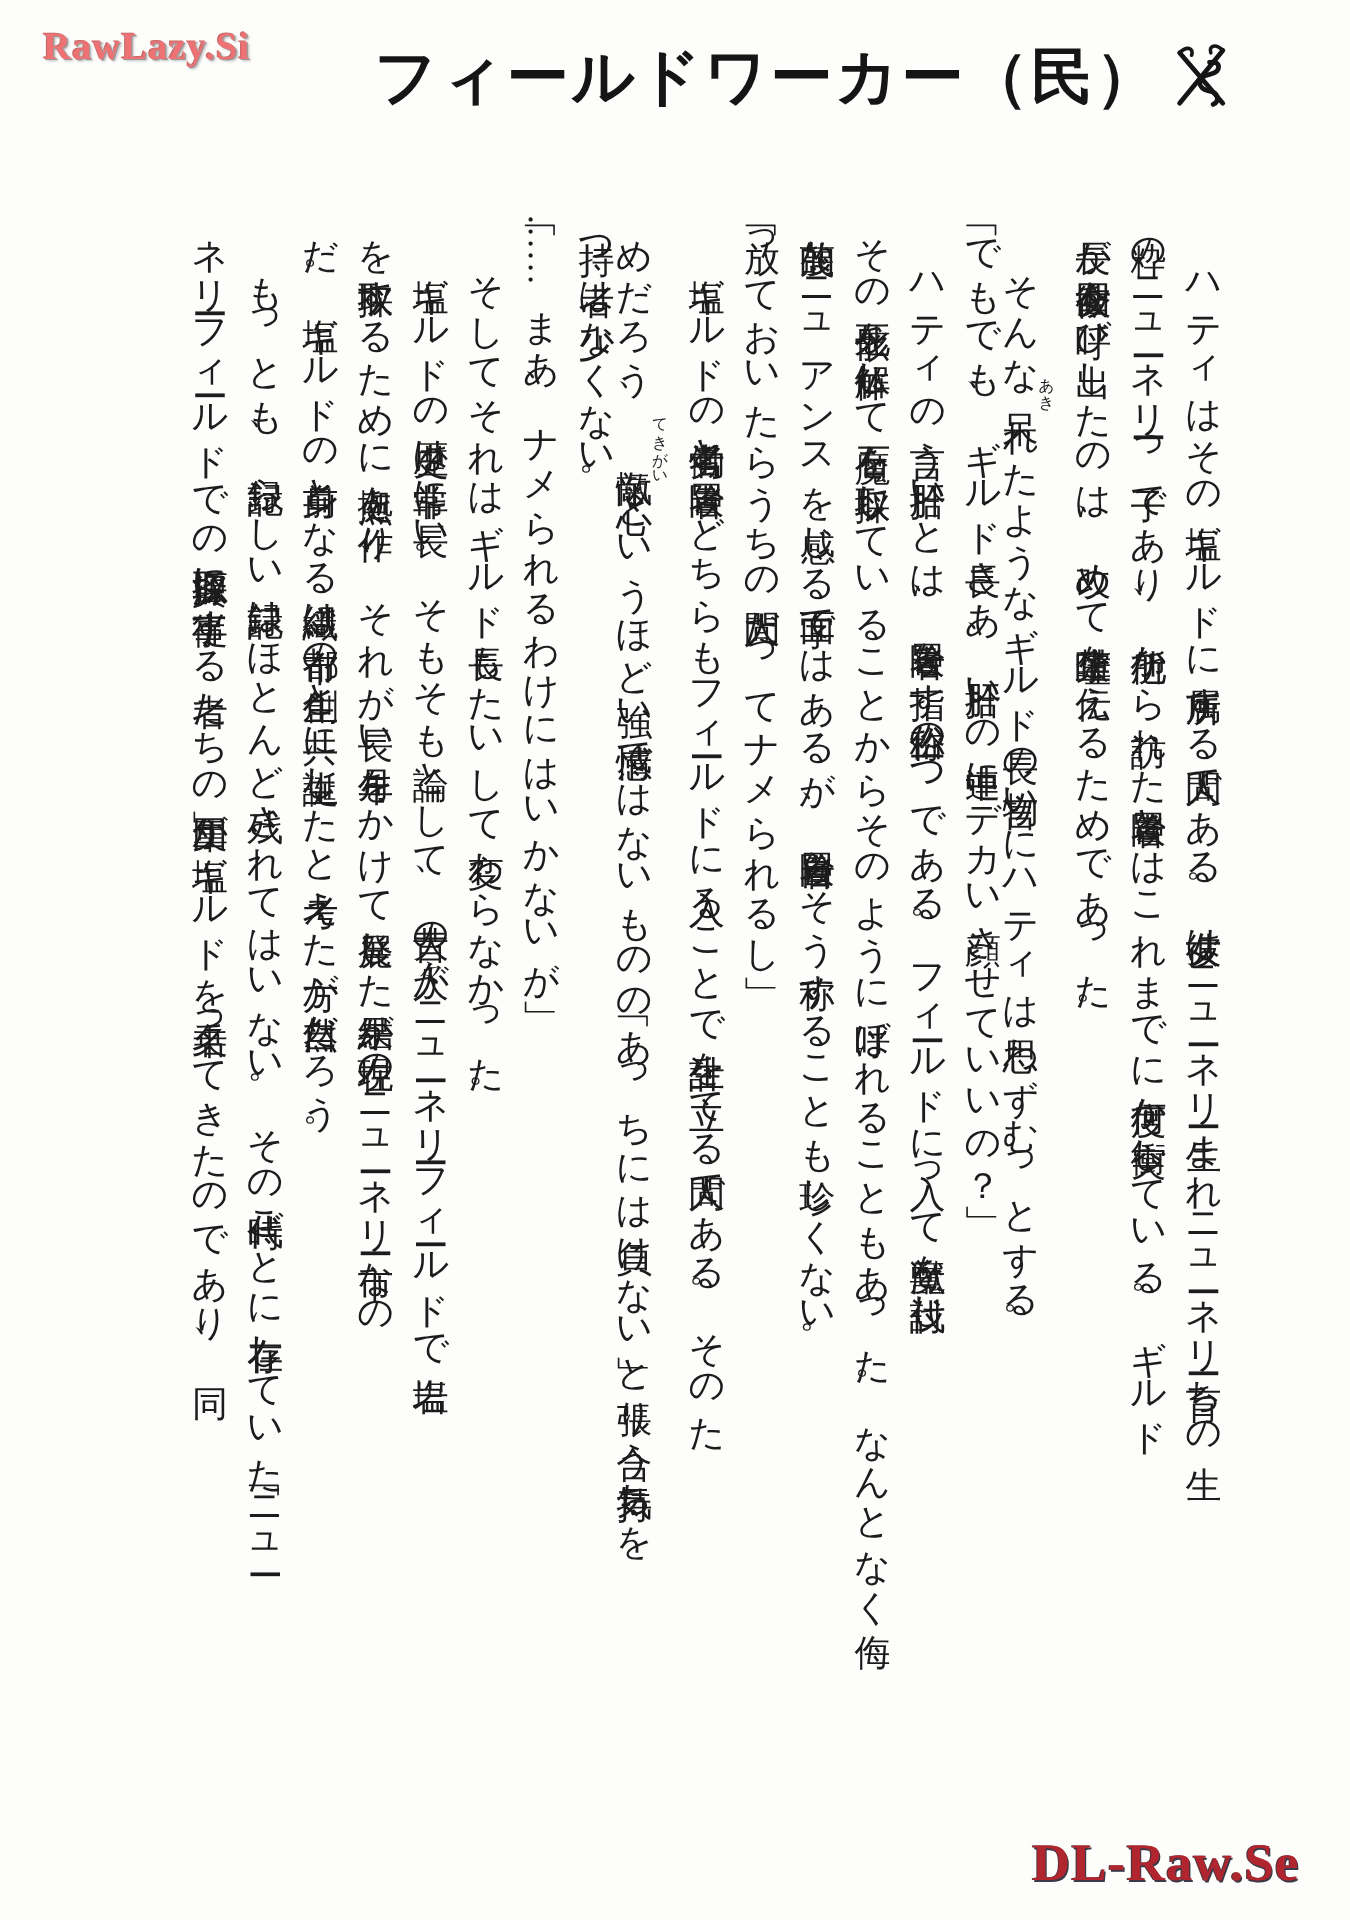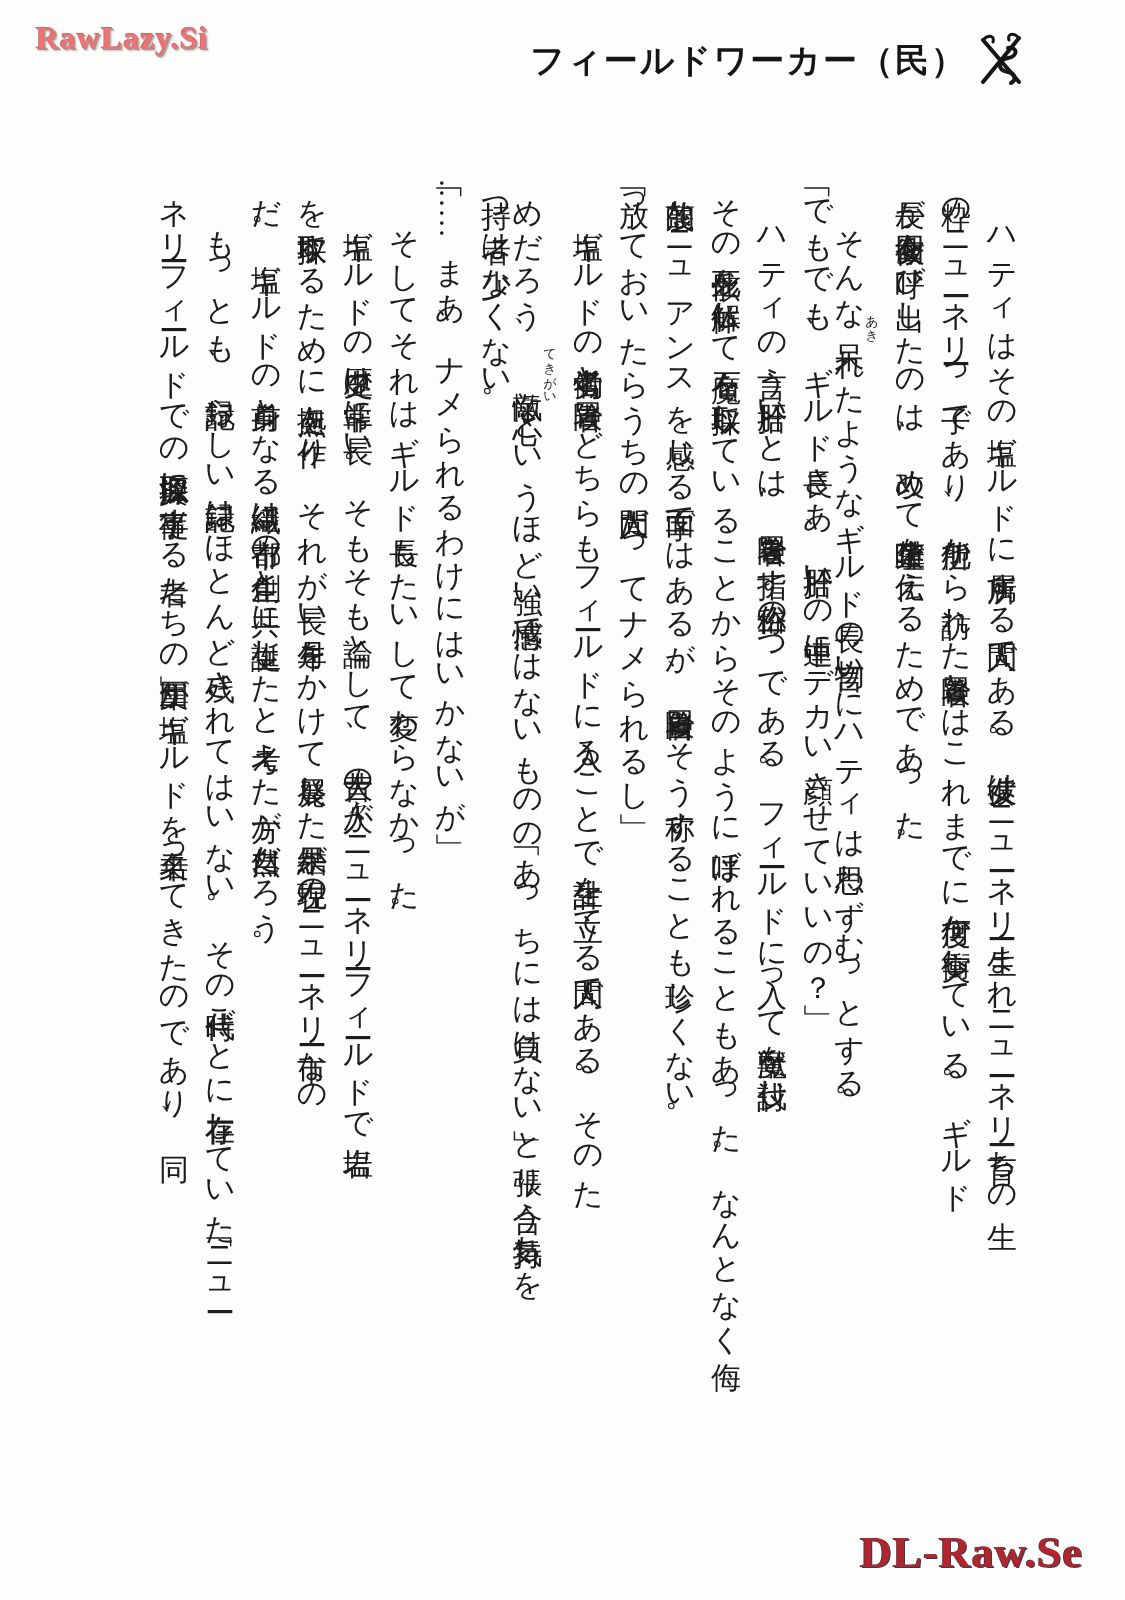--- a/index.html
+++ b/index.html
@@ -23,21 +23,21 @@
     font-size:44px;font-weight:bold;
     color:#b1262e;
     text-shadow:1px 1px 0 #3a3a4a,-1px 0 0 #55333a;
     letter-spacing:1px;
   }
   .header{
     position:absolute;top:30px;right:100px;
     display:flex;align-items:center;gap:8px;
   }
   .header-title{
-    font-size:34px;font-weight:bold;color:#151515;
+    font-size:52px;font-weight:bold;color:#151515;
     letter-spacing:2px;
     font-family:"Liberation Serif","DejaVu Serif",serif;
   }
   .header-icon{width:50px;height:58px;}
   .body-text{
     position:absolute;top:178px;right:108px;
     height:1300px;
     writing-mode:vertical-rl;
     -webkit-writing-mode:vertical-rl;
     color:#1c1c1c;

